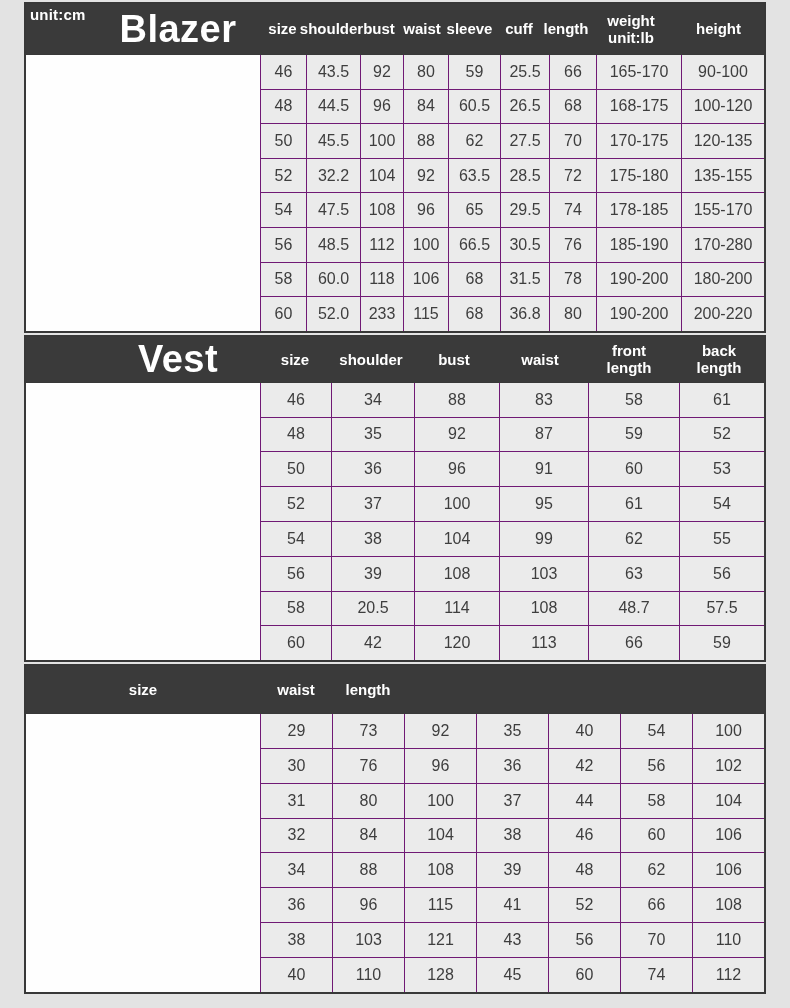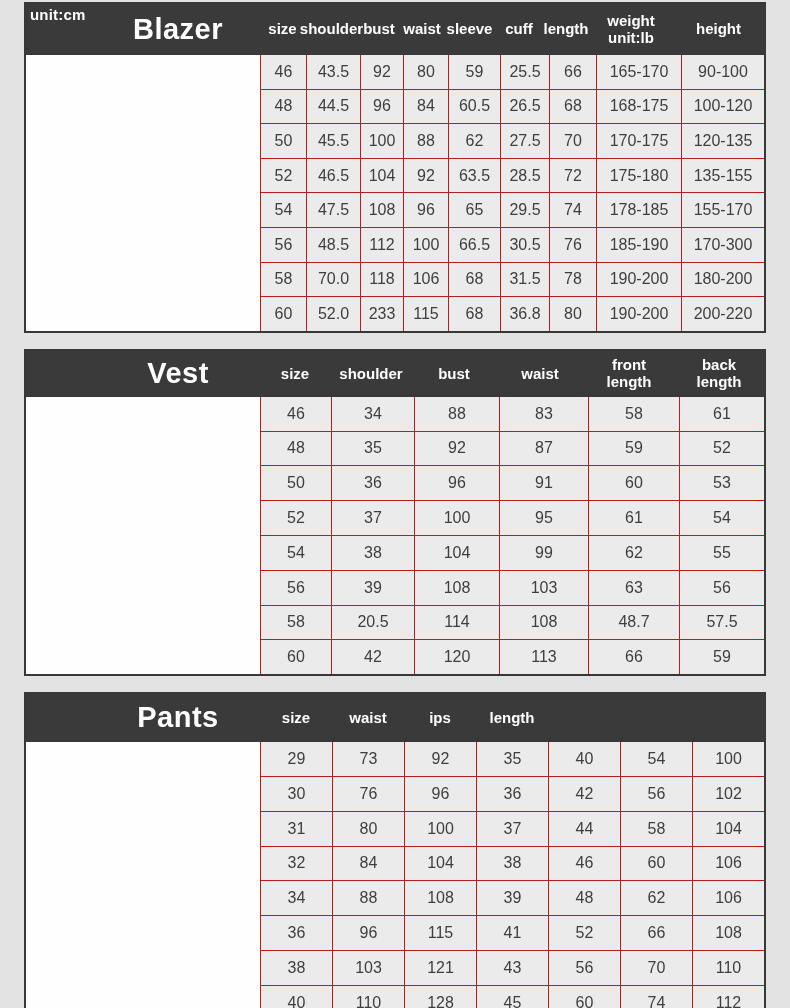--- a/index.html
+++ b/index.html
@@ -11,21 +11,21 @@
   }
   .page { width: 790px; height: 1008px; position: relative; }
 
   .size-table {
     margin: 0 24px;
     width: 742px;
     border: 2px solid #383838;
     background: #383838;
   }
   .size-table.first { margin-top: 2px; }
-  .size-table.spaced { margin-top: 16px; }
+  .size-table.spaced { margin-top: 2px; }
 
   
   .thead {
     display: grid;
     background: #3a3a3a;
     color: #ffffff;
     align-items: center;
   }
   .t-blazer .thead { height: 50px; }
   .t-vest   .thead { height: 45px; }
@@ -40,42 +40,42 @@
     padding-left: 70px;
   }
   .unit-label {
     position: absolute;
     top: 2px; left: 4px;
     font-size: 15px;
     font-weight: bold;
     letter-spacing: 0.2px;
   }
   .table-title {
-    font-size: 29px;
+    font-size: 38px;
     font-weight: bold;
     letter-spacing: 0.5px;
   }
   .col-h {
     height: 100%;
     display: flex;
     align-items: center;
     justify-content: center;
     text-align: center;
     font-size: 15px;
     font-weight: bold;
     white-space: pre-line;
     line-height: 1.15;
     overflow: visible;
   }
 
   
   .tbody {
     display: grid;
     gap: 1px;
-    background: #b91c1c;
+    background: #701a75;
     border-top: 1px solid #383838;
   }
   .t-blazer .tbody { grid-auto-rows: 33.6px; }
   .t-vest   .tbody { grid-auto-rows: 33.8px; }
   .t-pants  .tbody { grid-auto-rows: 33.8px; }
 
   
   .t-blazer .thead, .t-blazer .tbody {
     grid-template-columns: 234px 45px 53px 42px 44px 51px 48px 46px 84px 1fr;
   }
@@ -146,21 +146,21 @@
         <div class="cell">50</div>
         <div class="cell">45.5</div>
         <div class="cell">100</div>
         <div class="cell">88</div>
         <div class="cell">62</div>
         <div class="cell">27.5</div>
         <div class="cell">70</div>
         <div class="cell">170-175</div>
         <div class="cell">120-135</div>
         <div class="cell">52</div>
-        <div class="cell">46.5</div>
+        <div class="cell">32.2</div>
         <div class="cell">104</div>
         <div class="cell">92</div>
         <div class="cell">63.5</div>
         <div class="cell">28.5</div>
         <div class="cell">72</div>
         <div class="cell">175-180</div>
         <div class="cell">135-155</div>
         <div class="cell">54</div>
         <div class="cell">47.5</div>
         <div class="cell">108</div>
@@ -171,23 +171,23 @@
         <div class="cell">178-185</div>
         <div class="cell">155-170</div>
         <div class="cell">56</div>
         <div class="cell">48.5</div>
         <div class="cell">112</div>
         <div class="cell">100</div>
         <div class="cell">66.5</div>
         <div class="cell">30.5</div>
         <div class="cell">76</div>
         <div class="cell">185-190</div>
-        <div class="cell">170-300</div>
+        <div class="cell">170-280</div>
         <div class="cell">58</div>
-        <div class="cell">70.0</div>
+        <div class="cell">60.0</div>
         <div class="cell">118</div>
         <div class="cell">106</div>
         <div class="cell">68</div>
         <div class="cell">31.5</div>
         <div class="cell">78</div>
         <div class="cell">190-200</div>
         <div class="cell">180-200</div>
         <div class="cell">60</div>
         <div class="cell">52.0</div>
         <div class="cell">233</div>
@@ -262,26 +262,22 @@
         <div class="cell">42</div>
         <div class="cell">120</div>
         <div class="cell">113</div>
         <div class="cell">66</div>
         <div class="cell">59</div>
       </div>
   </section>
 
   <section class="size-table t-pants spaced">
     <header class="thead">
-      <div class="title-cell">
-        <span class="table-title">Pants</span>
-      </div>
       <div class="col-h">size</div>
       <div class="col-h">waist</div>
-      <div class="col-h">ips</div>
       <div class="col-h">length</div>
     </header>
     <div class="tbody">
       <div class="image-cell"></div>
     <div class="cell">29</div>
         <div class="cell">73</div>
         <div class="cell">92</div>
         <div class="cell">35</div>
         <div class="cell">40</div>
         <div class="cell">54</div>

